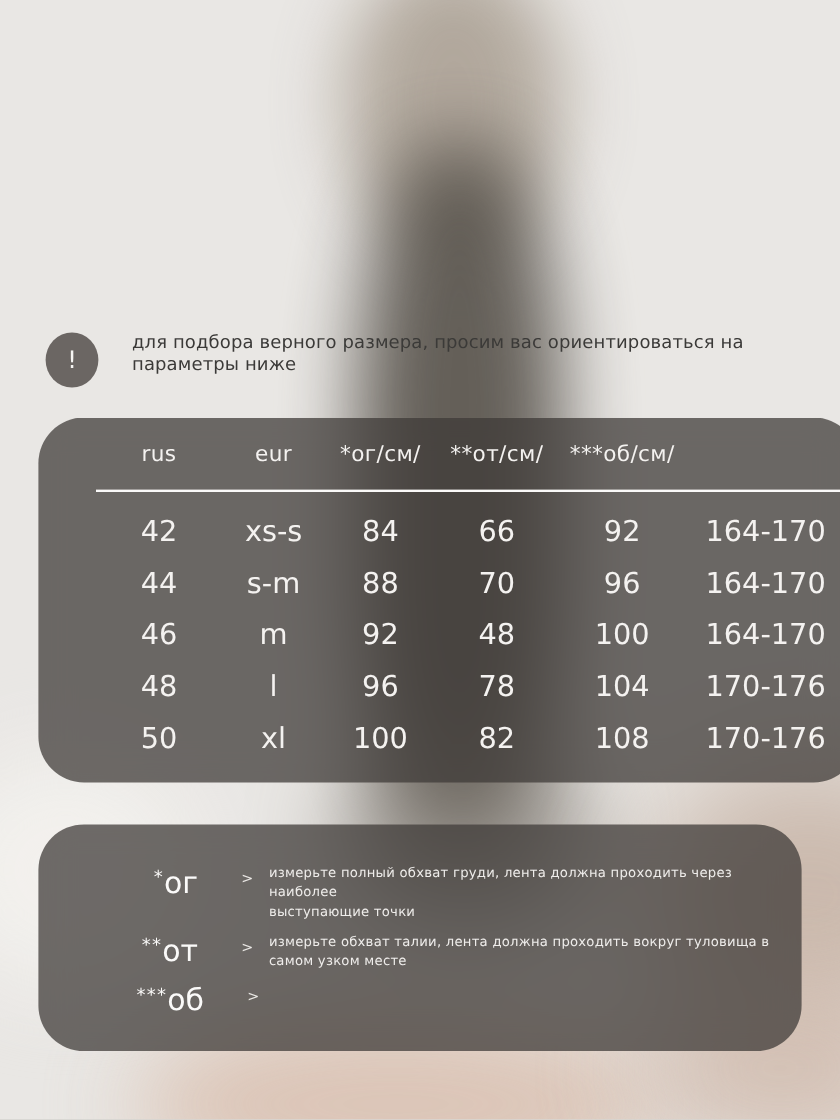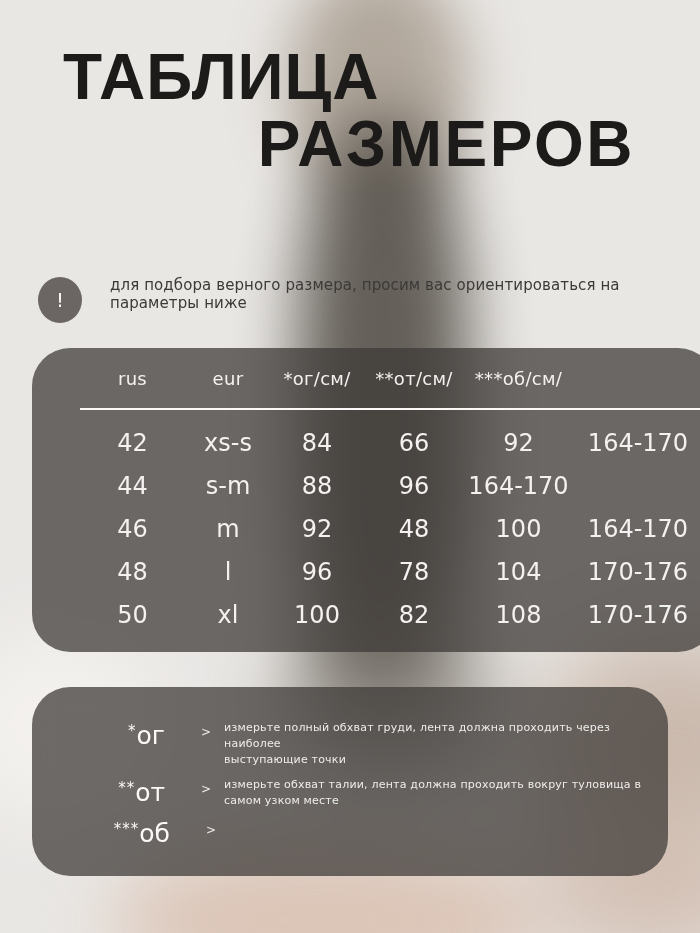--- a/index.html
+++ b/index.html
@@ -72,24 +72,20 @@
   <div class="bg">
     <div class="blob blob-band-top"></div>
     <div class="blob blob-band-main"></div>
     <div class="blob blob-band-fade"></div>
     <div class="blob blob-brown-right"></div>
     <div class="blob blob-pink-bottom"></div>
     <div class="blob blob-pink-br"></div>
     <div class="blob blob-light-bl"></div>
   </div>
 
-  <h1 class="title">
-    <span class="line1">ТАБЛИЦА</span>
-    <span class="line2">РАЗМЕРОВ</span>
-  </h1>
 
   <div class="notice">
     <div class="notice-badge">!</div>
     <p class="notice-text">для подбора верного размера, просим вас ориентироваться на параметры ниже</p>
   </div>
 
   <section class="panel table-panel">
     <div class="thead">
       <span>rus</span>
       <span>eur</span>
@@ -103,20 +99,21 @@
         <span>xs-s</span>
         <span>84</span>
         <span>66</span>
         <span>92</span>
         <span>164-170</span>
       </div>
       <div class="trow">
         <span>44</span>
         <span>s-m</span>
         <span>88</span>
+        <span>70</span>
         <span>96</span>
         <span>164-170</span>
       </div>
       <div class="trow">
         <span>46</span>
         <span>m</span>
         <span>92</span>
         <span>48</span>
         <span>100</span>
         <span>164-170</span>

